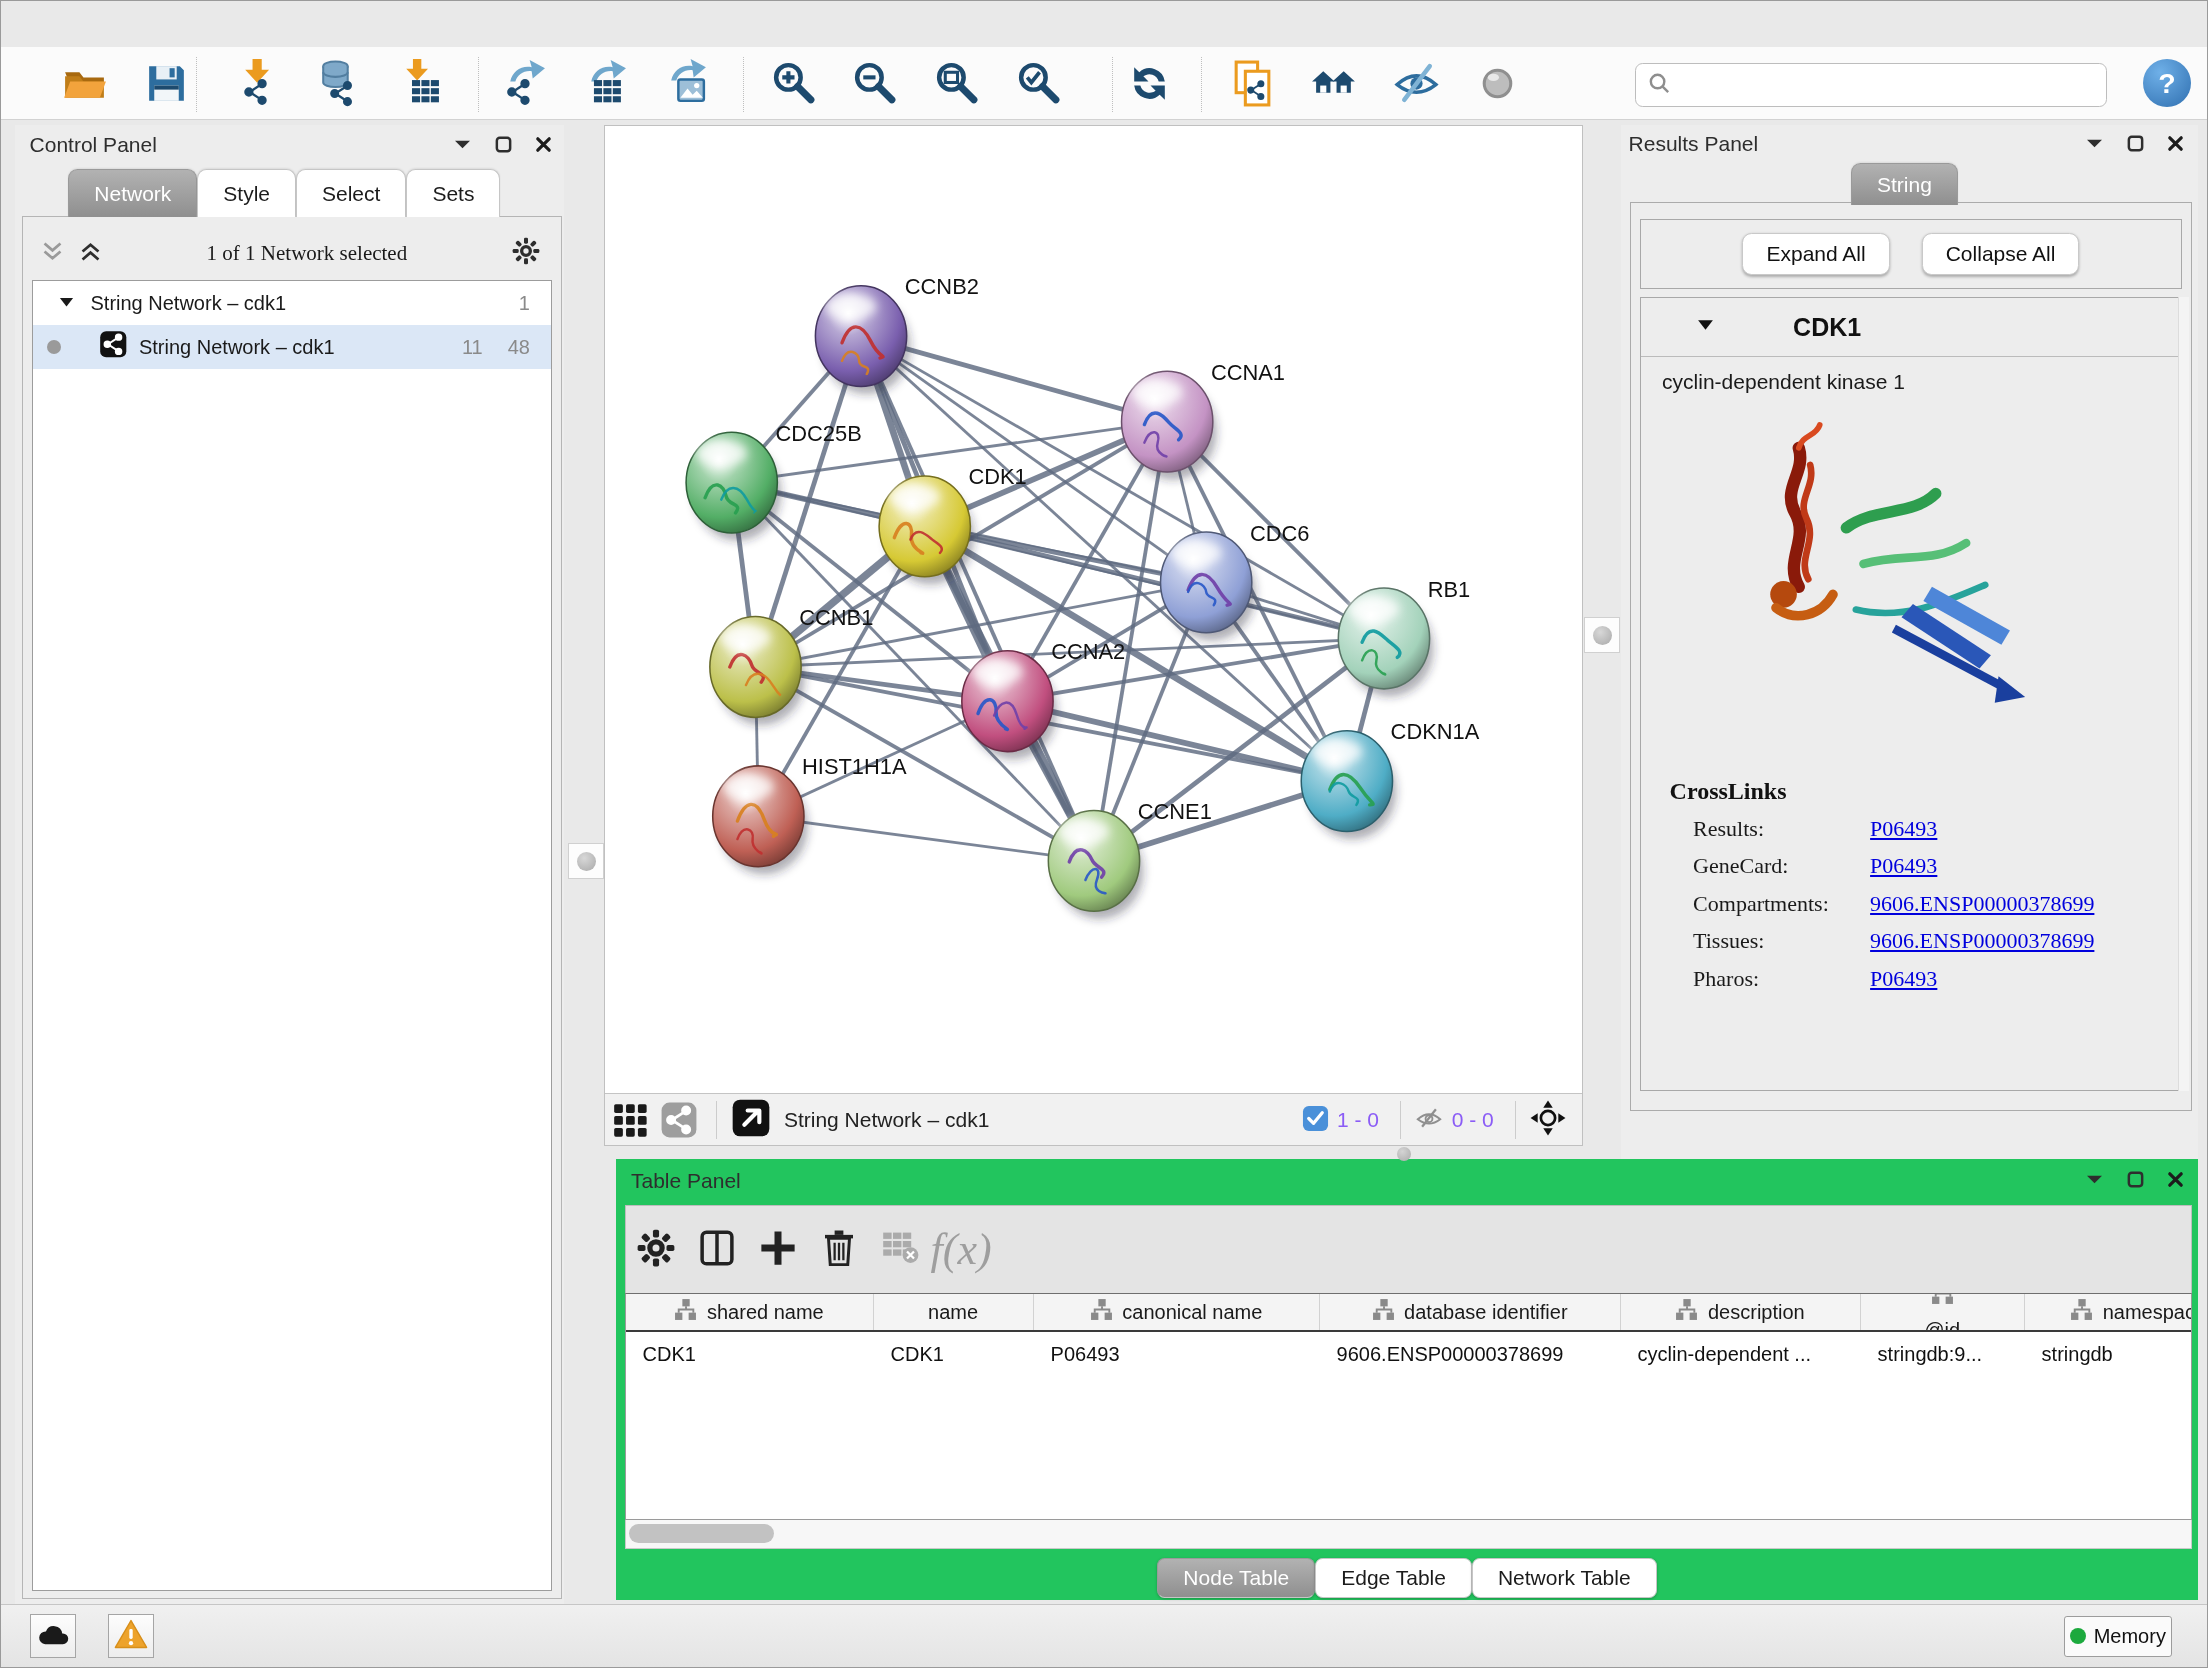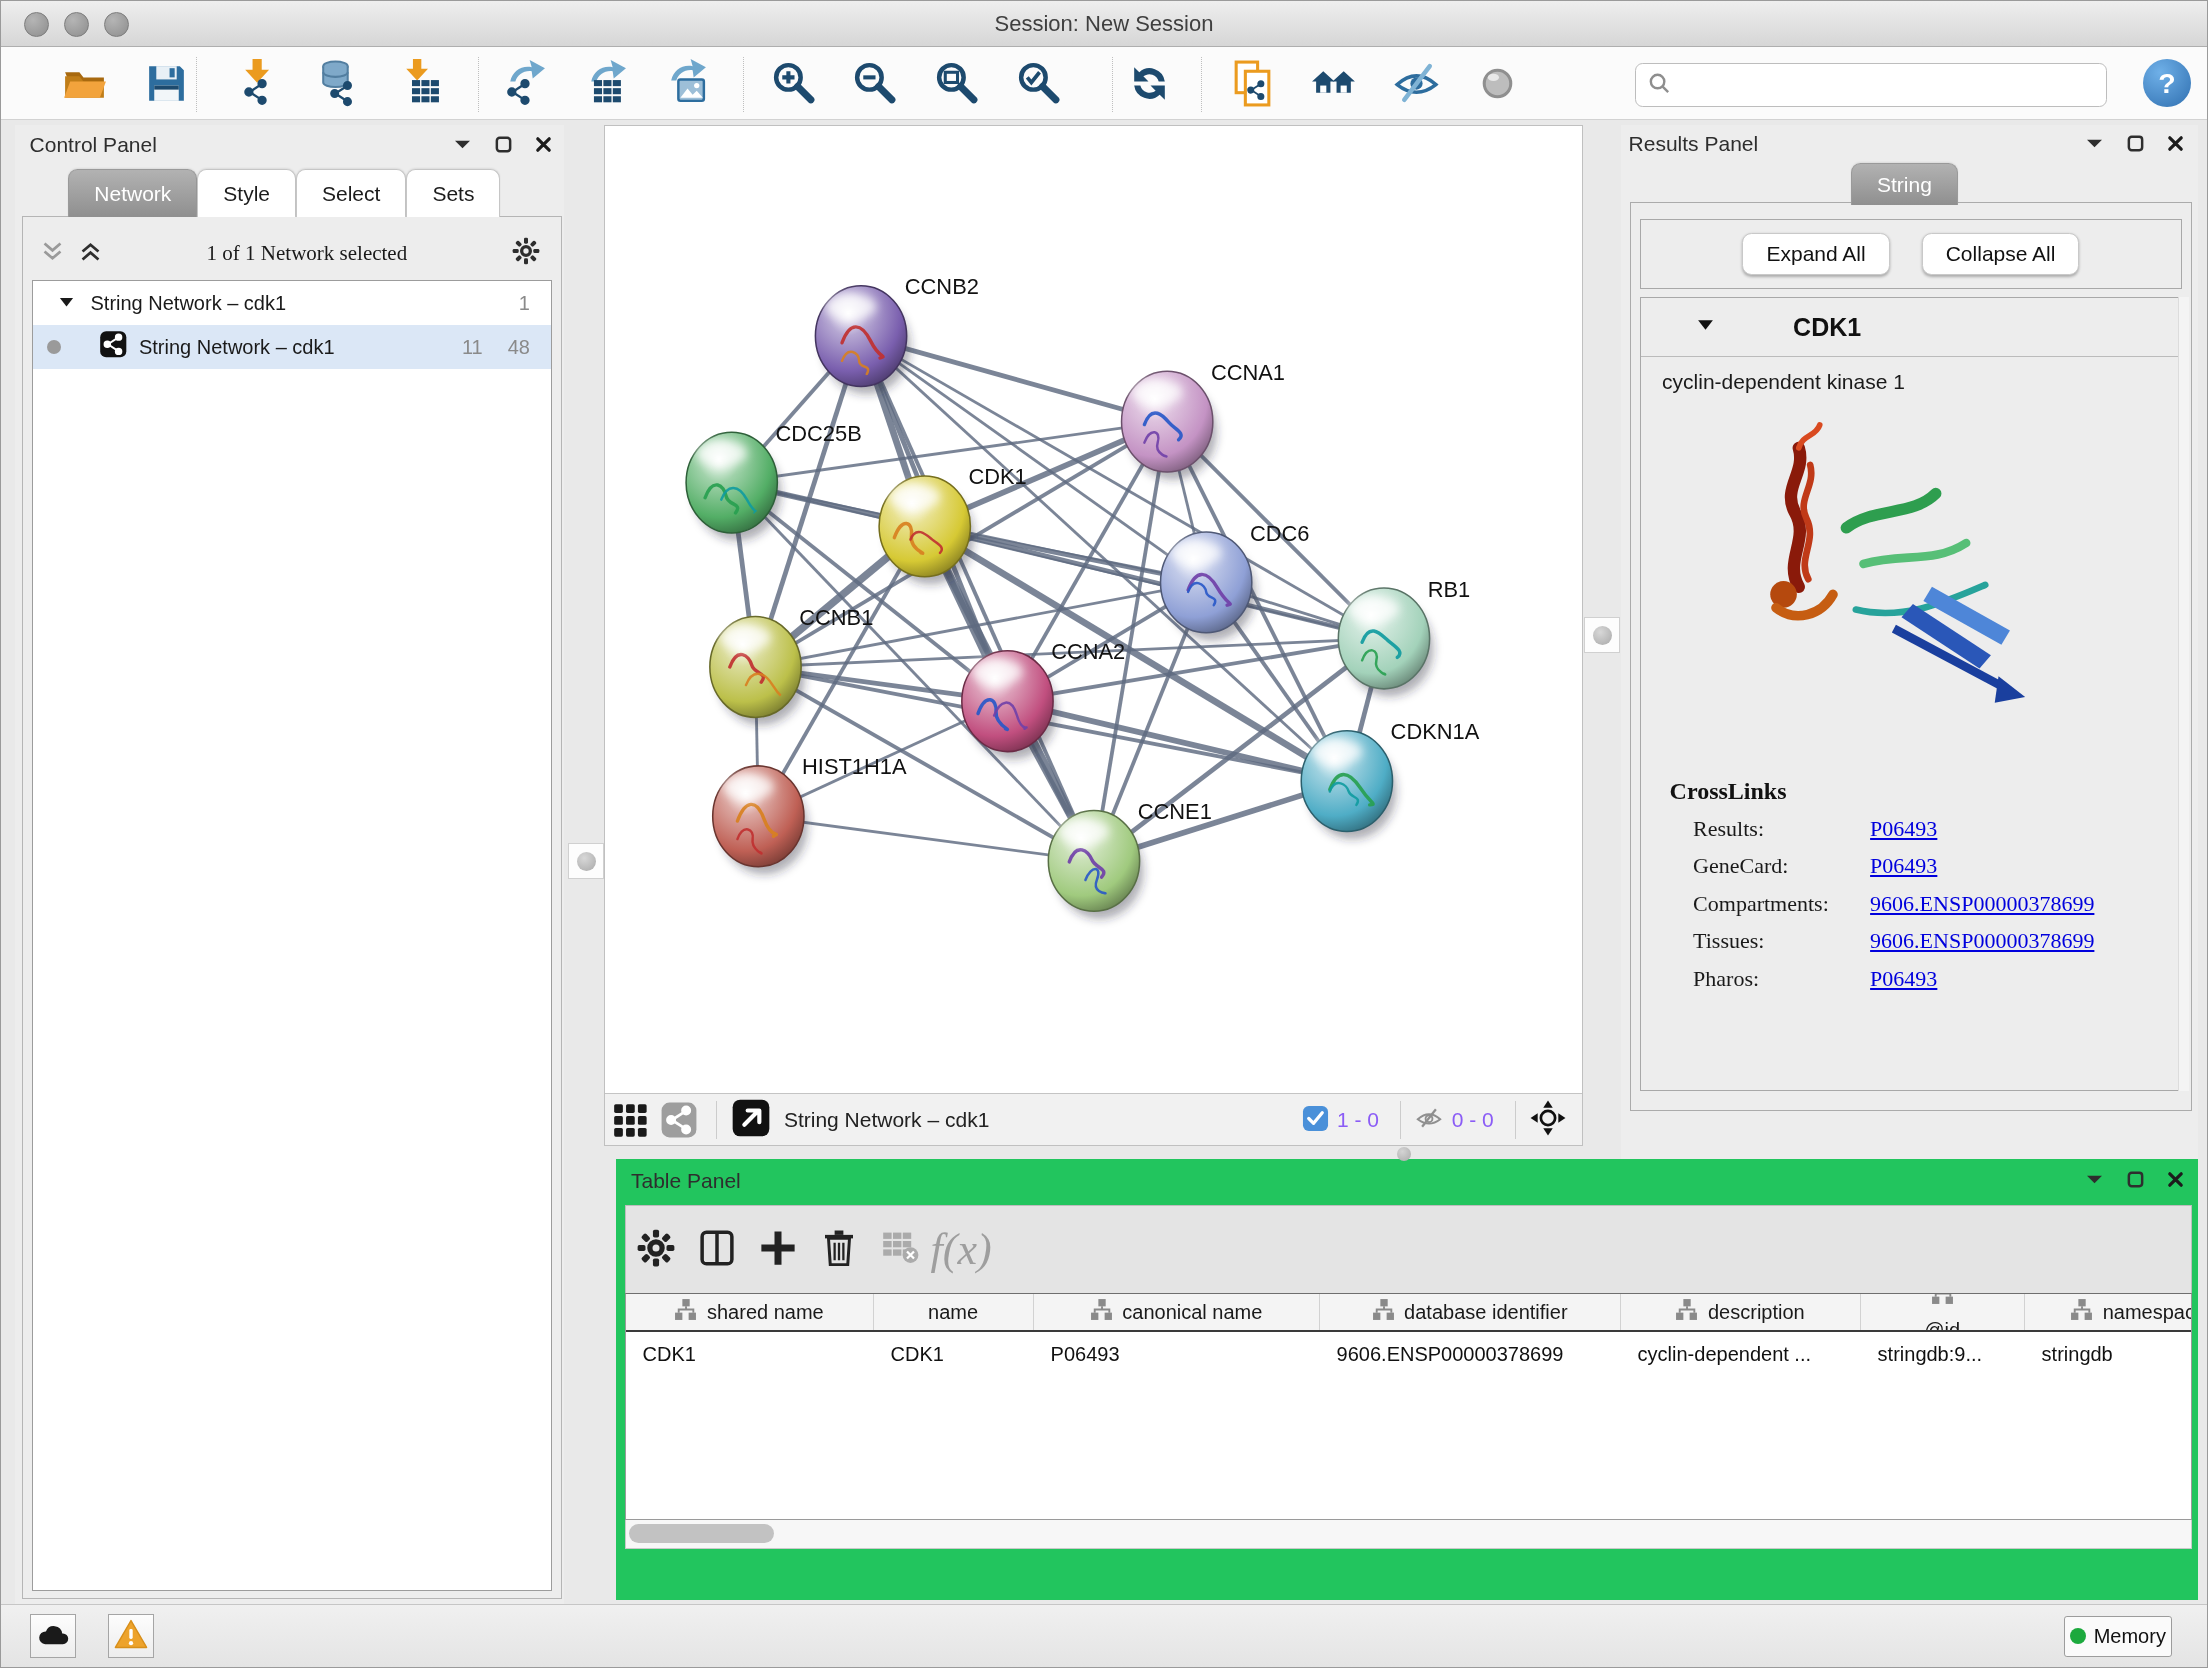--- a/index.html
+++ b/index.html
@@ -113,26 +113,20 @@
           display:flex; align-items:center; justify-content:center; }
   .knob i { width:19px; height:19px; border-radius:50%; background:radial-gradient(circle at 38% 32%, #d8d8d8, #a8a8a8); }
   .knob-dot { position:absolute; width:14.3px; height:14.3px; border-radius:50%;
               background:radial-gradient(circle at 38% 32%, #d4d4d4, #ababab); }
 </style>
 </head>
 <body>
 
 <div class="window">
 
-  <div class="titlebar">
-    <span class="tl" style="left:23px"></span>
-    <span class="tl" style="left:63px"></span>
-    <span class="tl" style="left:103px"></span>
-    <div class="title-text">Session: New Session</div>
-  </div>
 
   <div class="toolbar">
     <div id="tb-groups">
         <div class="tbtn" style="left: 57px;">
           <span><svg width="49" height="49" viewBox="0 0 48 48">
               <path d="M5 13h14l4 5h20v5H9z" fill="#a8690f"></path>
               <path d="M5 13v25h38V22H23l-4-5H5z" fill="#c07d18"></path>
               <path d="M10 22h35l-6 16H4z" fill="#f2a33c"></path>
             </svg></span>
         </div>
@@ -973,20 +967,25 @@
             <div class="td" style="width: 301px;">9606.ENSP00000378699</div>
             <div class="td" style="width: 240px;">cyclin-dependent ...</div>
             <div class="td" style="width: 164px;">stringdb:9...</div>
             <div class="td" style="width: 228px;">stringdb</div>
           </div>
         </div>
     </div>
     <div class="hscroll">
         <div class="hthumb"></div>
       </div>
+    <div class="bottom-tabs" id="table-tabs">
+        <div class="tab sel">Node Table</div>
+        <div class="tab">Edge Table</div>
+        <div class="tab">Network Table</div>
+      </div>
   </div>
 
   <div class="knob" style="left:567px;top:842px">
       <i></i>
     </div>
   <div class="knob" style="left:1583px;top:616px">
       <i></i>
     </div>
   <div class="knob-dot" style="left:1396px;top:1146px"></div>
 

